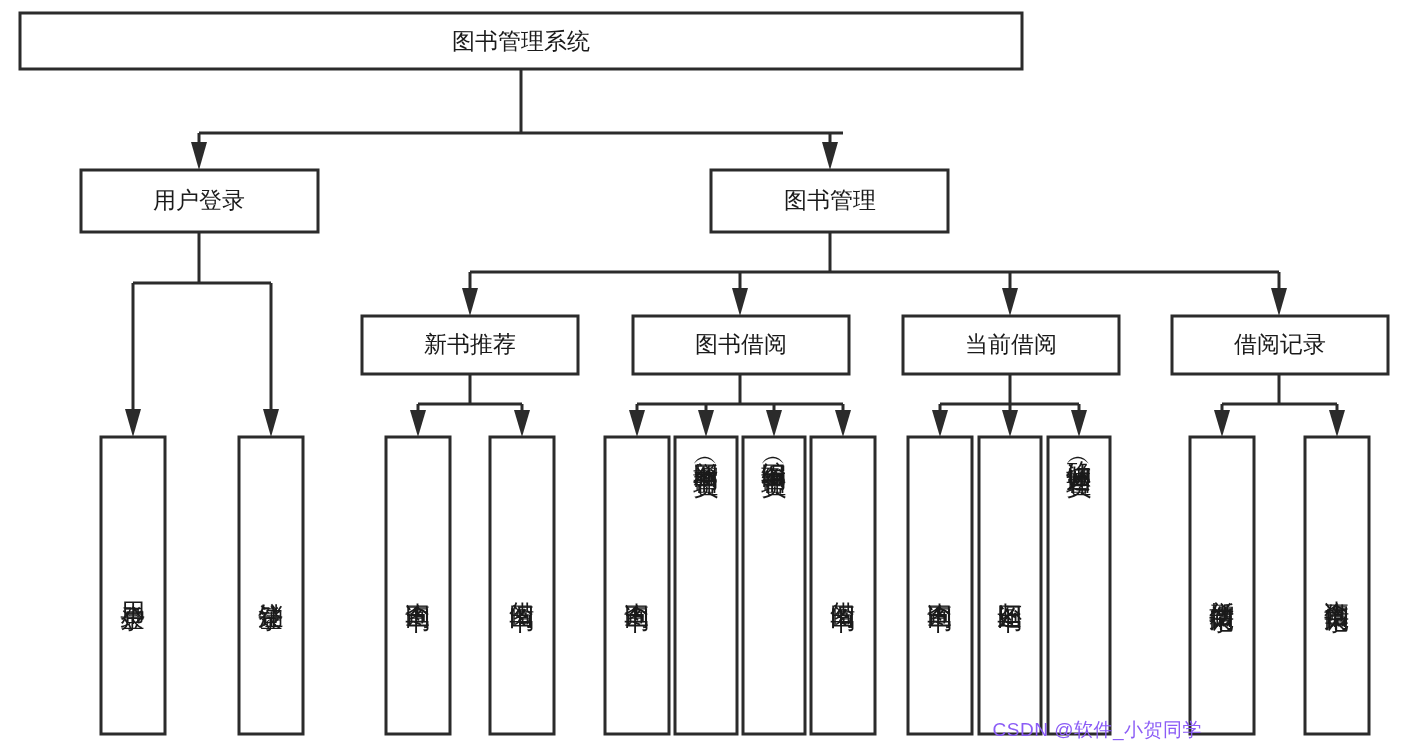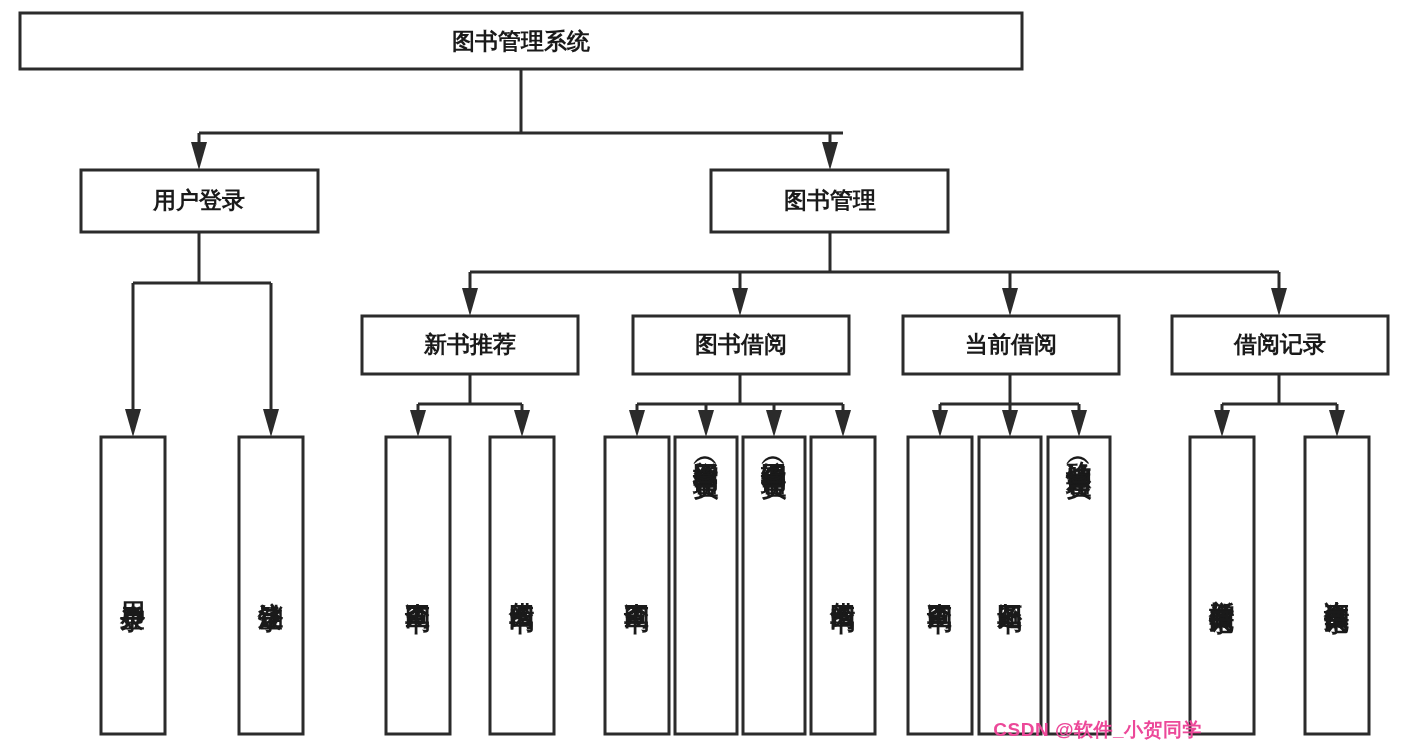--- a/index.html
+++ b/index.html
@@ -12,21 +12,20 @@
     width: 1405px;
     height: 747px;
     font-family: "Liberation Sans", "DejaVu Sans", sans-serif;
     overflow: hidden;
     position: relative;
   }
   #diagram-root {
     position: relative;
     width: 1216px;
     height: 747px;
-    font-weight: bold;
   }
   svg.tree {
     position: absolute;
     top: 0;
     left: 0;
     width: 1405px;
     height: 747px;
     display: block;
   }
   .node-rect {
@@ -69,21 +68,21 @@
     color: #1a1a1a;
     white-space: nowrap;
     text-align: center;
   }
   .watermark {
     position: absolute;
     right: 14px;
     bottom: 4px;
     font-family: "Liberation Sans", "DejaVu Sans", sans-serif;
     font-size: 19px;
-    color: #ec4899;
+    color: #8b5cf6;
     letter-spacing: 0.5px;
     white-space: nowrap;
     pointer-events: none;
   }
 </style>
 </head>
 <body>
 
 <div id="diagram-root">
 

